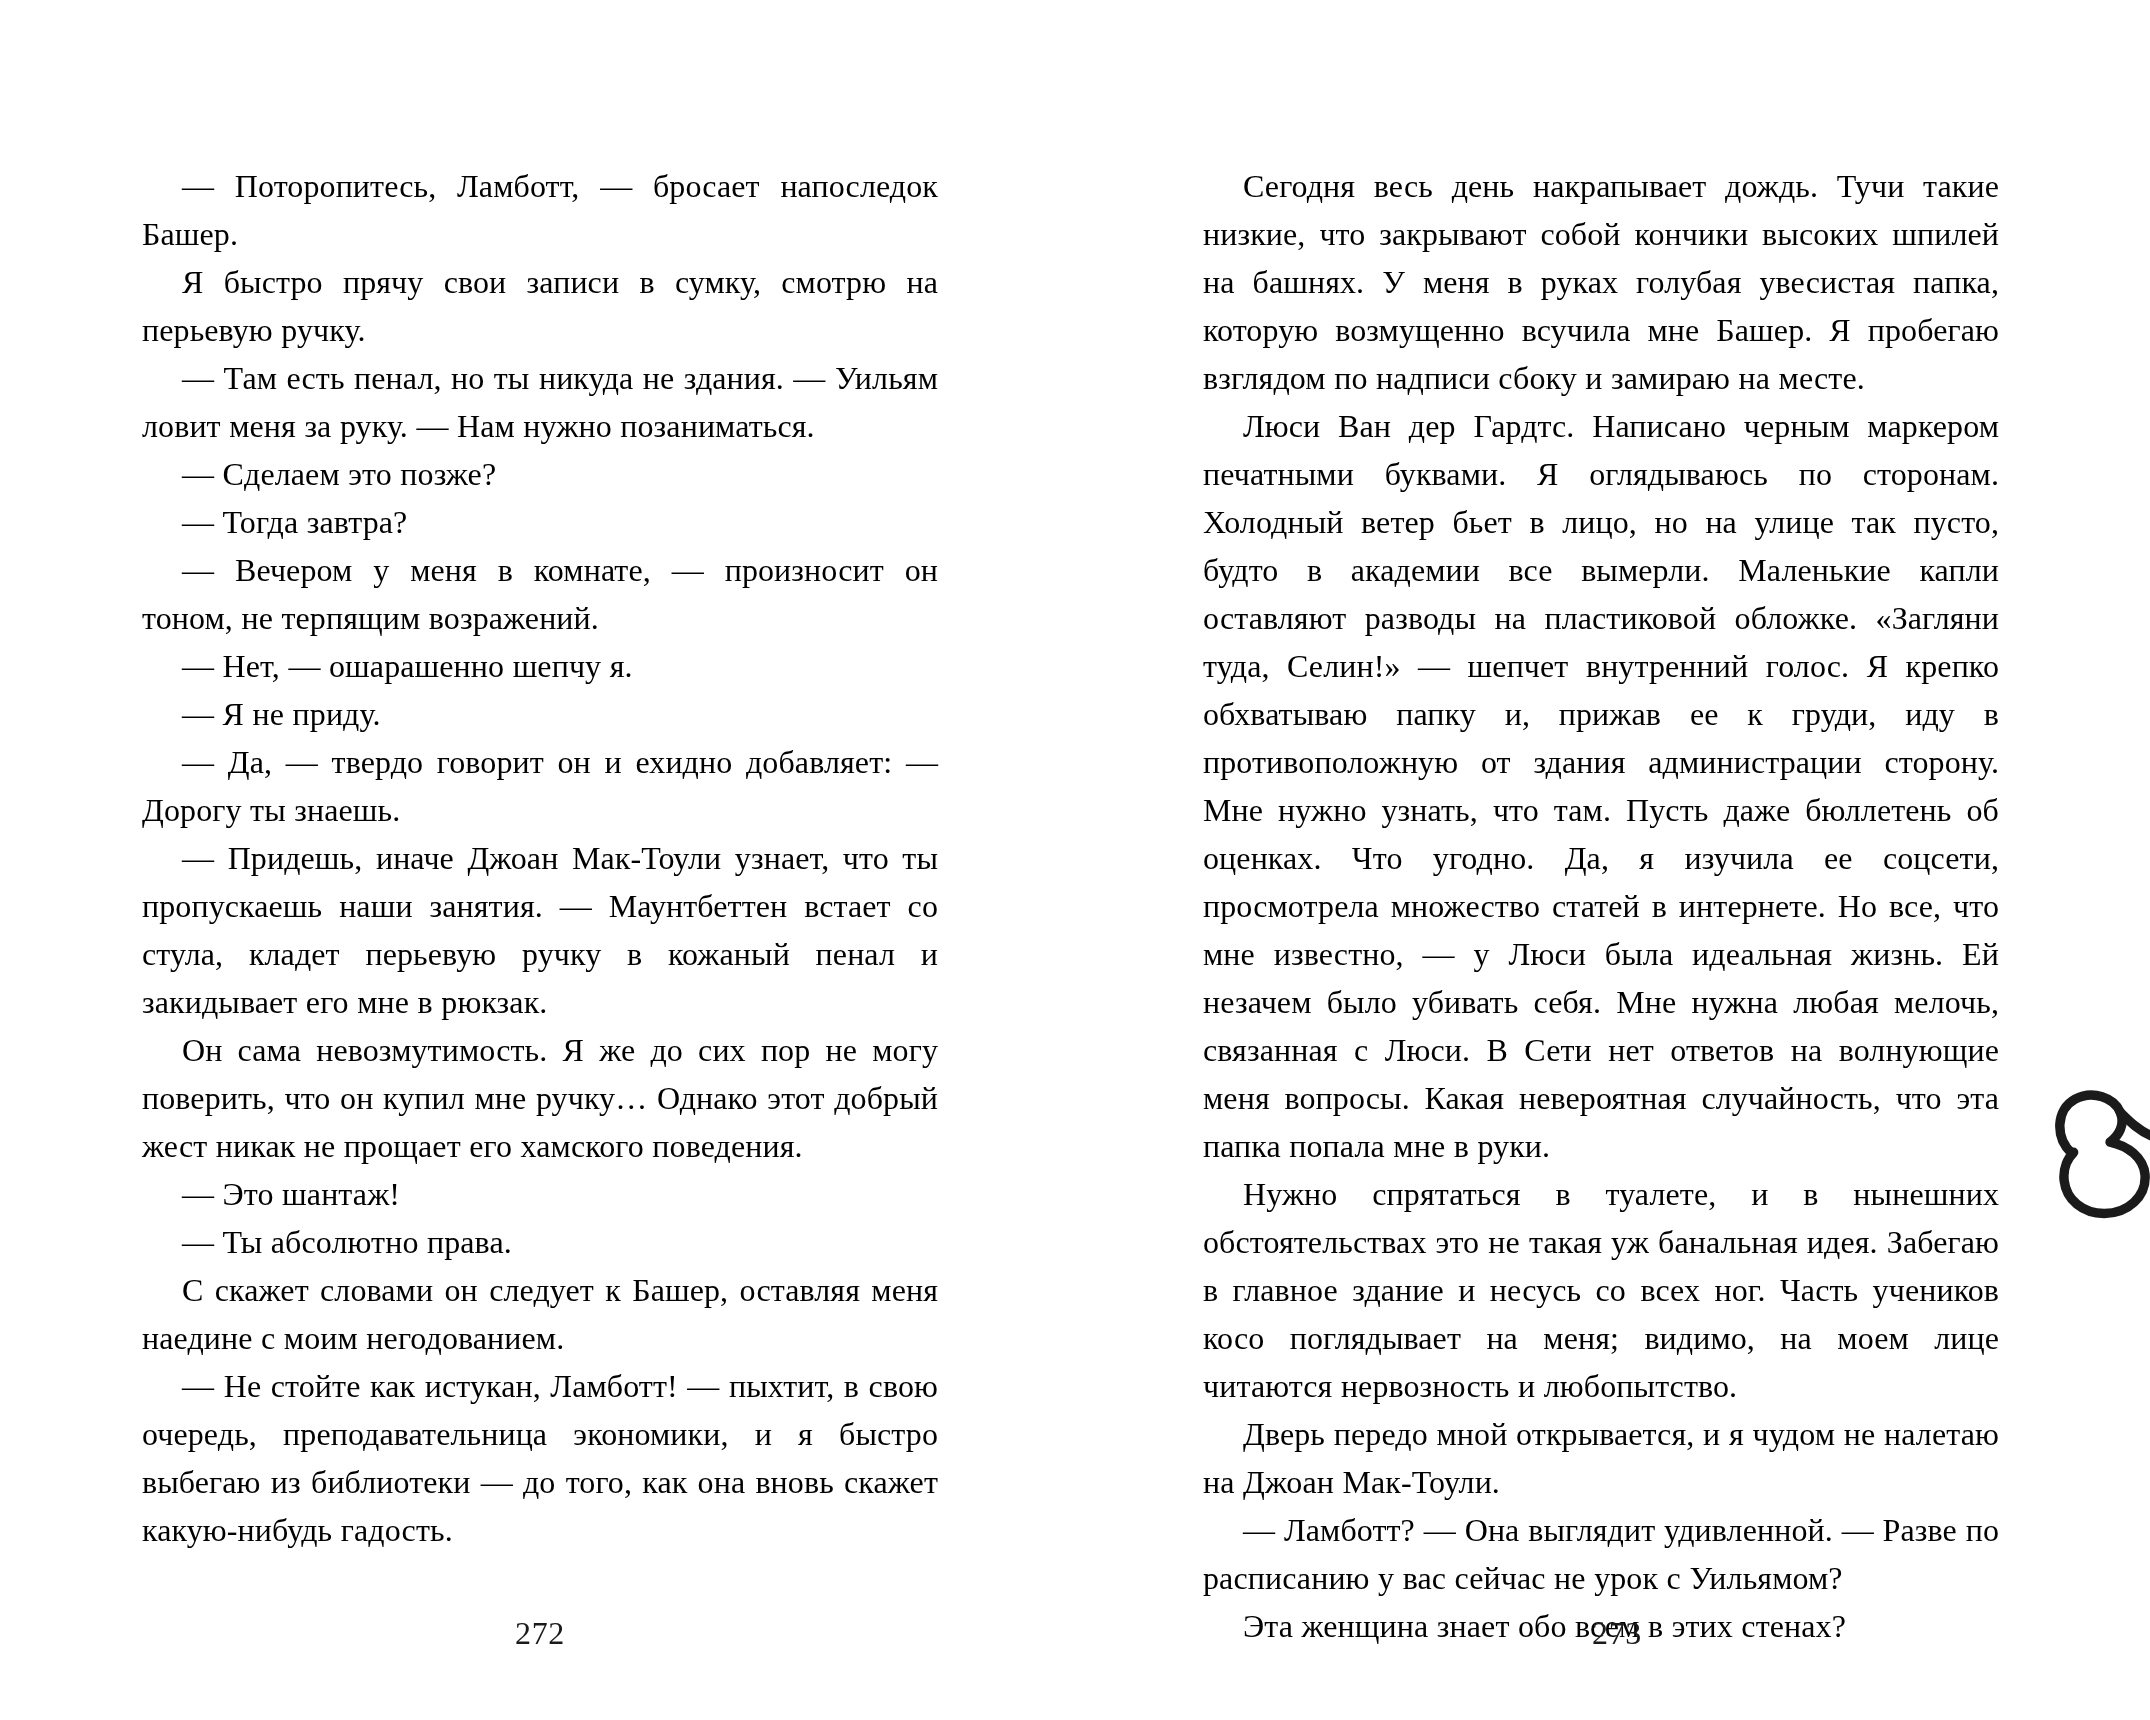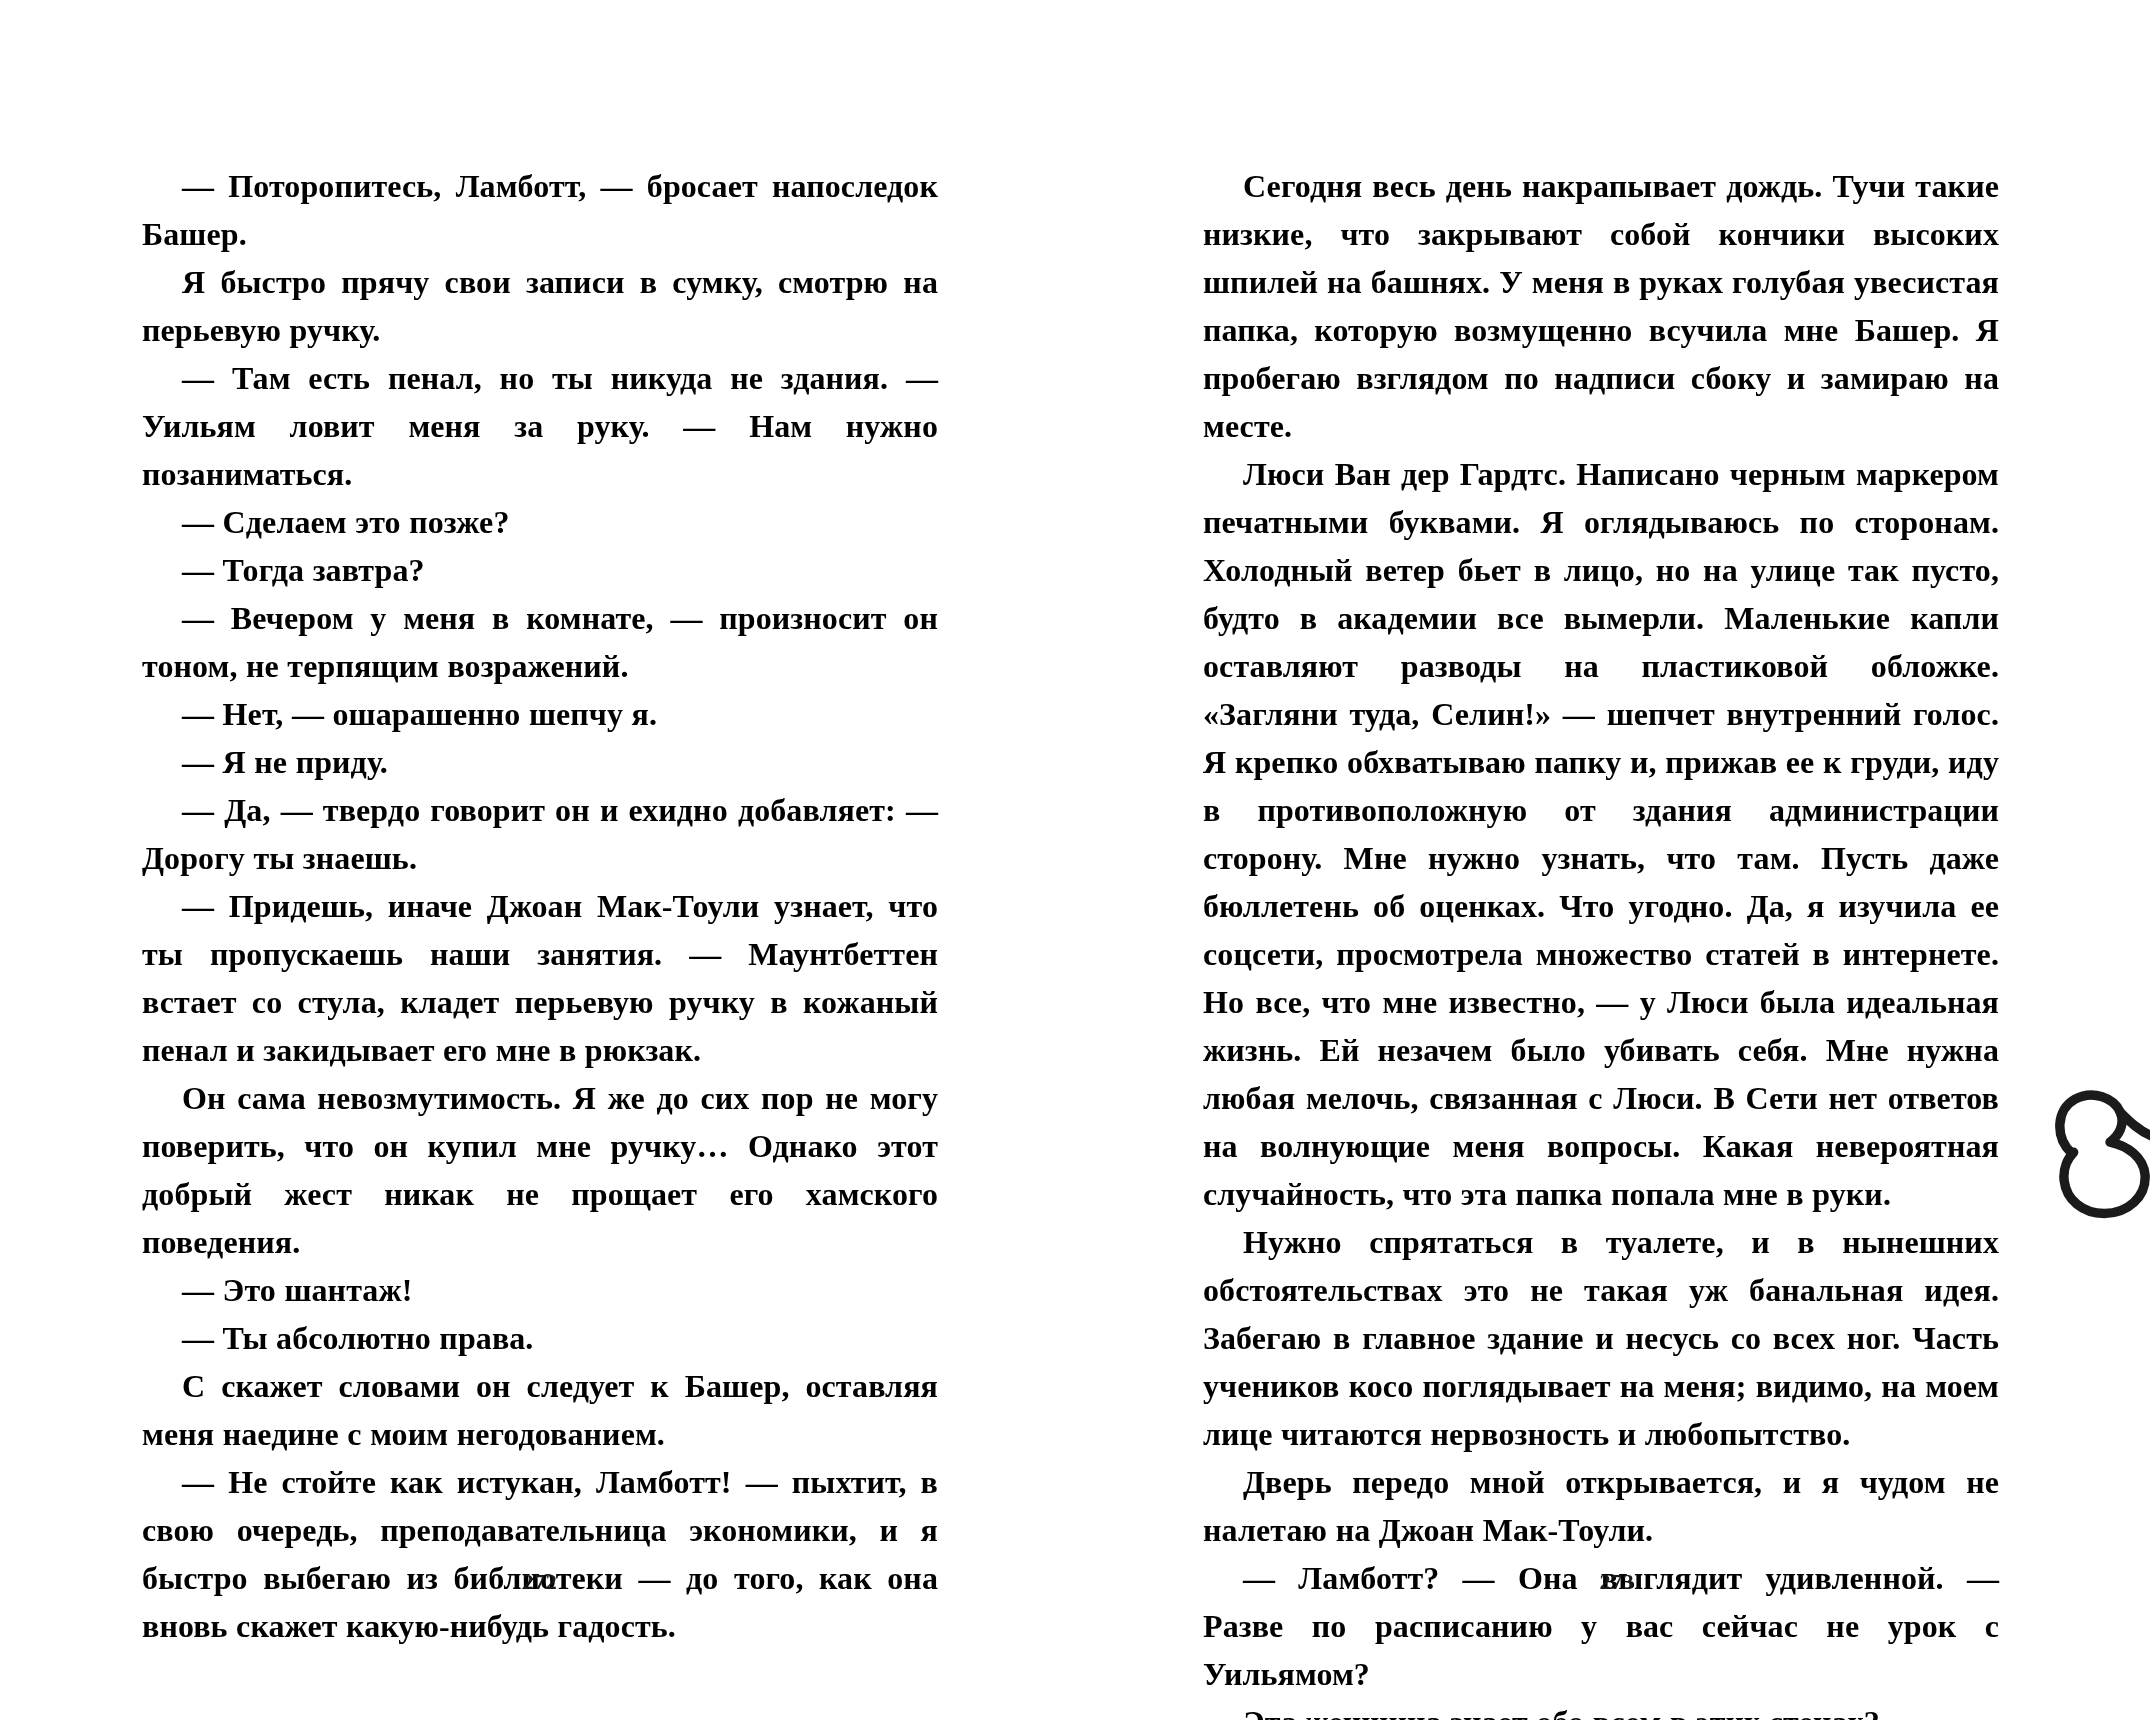--- a/index.html
+++ b/index.html
@@ -18,21 +18,20 @@
 
   .spread {
     position: absolute;
     inset: 0;
   }
 
   .page {
     position: absolute;
     top: 0;
     height: 1262px;
-    font-weight: bold;
   }
   .page.left  { left: 0px;    width: 1075px; }
   .page.right { left: 1076px; width: 1075px; }
 
   .textblock {
     position: absolute;
     top: 162px;
     width: 796px;
     text-align: justify;
     text-justify: inter-word;
@@ -49,24 +48,24 @@
   .textblock p {
     margin: 0;
     text-indent: 40px;
     text-align: justify;
   }
   
   .textblock p:last-child { margin-bottom: 4px; }
 
   .folio {
     position: absolute;
-    top: 1567px;
+    top: 1619px;
     width: 796px;
     text-align: center;
-    font-size: 22px;
+    font-size: 32px;
     line-height: 29px;
     font-family: "Liberation Serif", "DejaVu Serif", serif;
     color: #1a1a1a;
     letter-spacing: 0.7px;
   }
   .page.left  .folio { left: 142px; }
   .page.right .folio { left: 143px; }
 
   .ornament {
     position: absolute;

